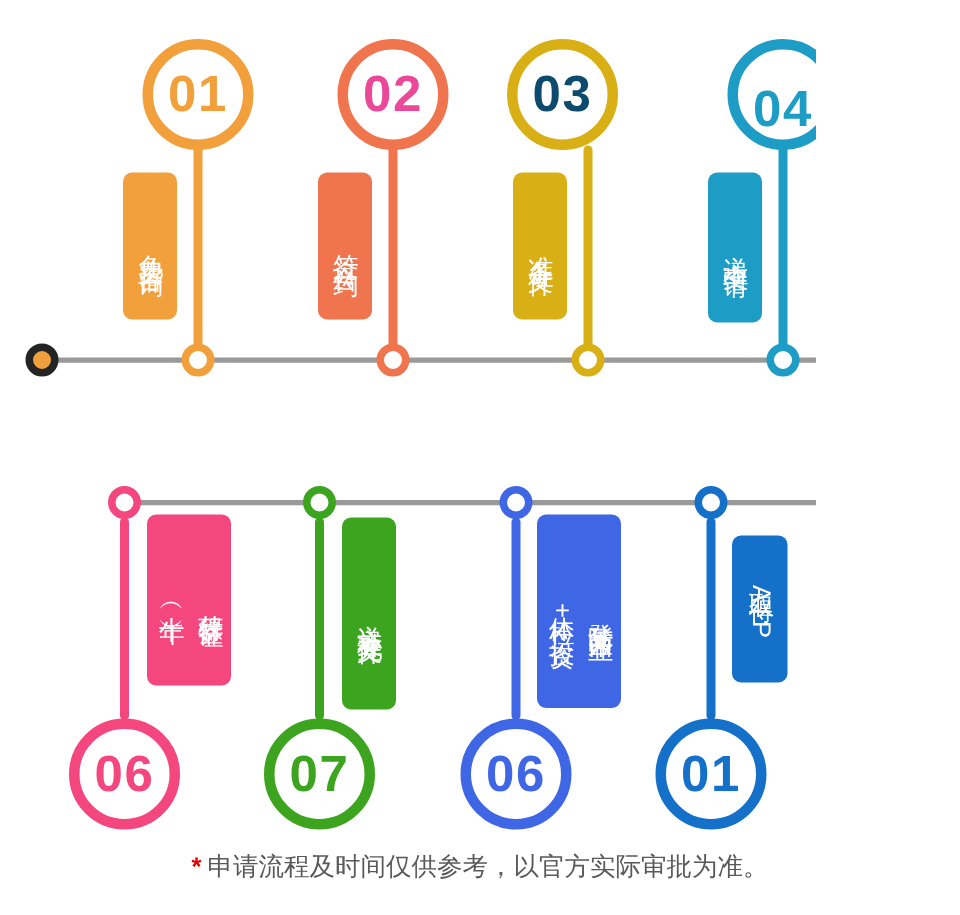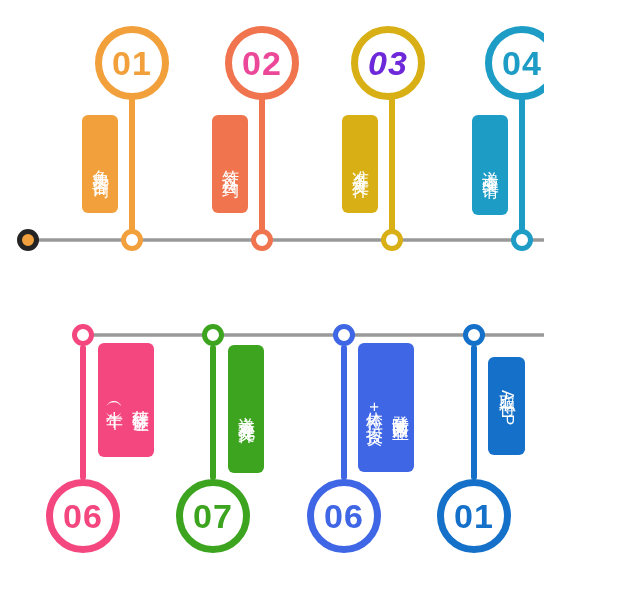--- a/index.html
+++ b/index.html
@@ -62,33 +62,33 @@
     </div>
     <div class="stem" style="left: 259px; top: 97px; height: 135px; background-color: rgb(240, 116, 78);"></div>
     <div class="node-ring" style="left: 251px; top: 229px; border-color: rgb(240, 116, 78);"></div>
     <div class="label-box lh35" style="left: 212px; top: 115px; width: 36px; height: 98px; background-color: rgb(240, 116, 78);">
       <span class="vline">签订合约</span>
 
     </div>
   </div>
 
   <div>
-    <div class="big-circle" style="left: 351px; top: 26px; border-color: rgb(216, 176, 21); color: #6d28d9; font-style: italic;">
+    <div class="big-circle" style="left: 338px; top: 26px; border-color: rgb(216, 176, 21); color: #0c4a6e;">
       <span>03</span>
     </div>
     <div class="stem" style="left: 389px; top: 97px; height: 135px; background-color: rgb(216, 176, 21);"></div>
     <div class="node-ring" style="left: 381px; top: 229px; border-color: rgb(216, 176, 21);"></div>
     <div class="label-box lh35" style="left: 342px; top: 115px; width: 36px; height: 98px; background-color: rgb(216, 176, 21);">
       <span class="vline">准备文件</span>
 
     </div>
   </div>
 
   <div>
-    <div class="big-circle" style="left: 485px; top: 26px; border-color: rgb(29, 156, 198); color: rgb(29, 156, 198);">
+    <div class="big-circle" style="left: 485px; top: 26px; border-color: rgb(29, 156, 198); color: rgb(29, 156, 198); align-items: flex-end;">
       <span>04</span>
     </div>
     <div class="stem" style="left: 519px; top: 97px; height: 135px; background-color: rgb(29, 156, 198);"></div>
     <div class="node-ring" style="left: 511px; top: 229px; border-color: rgb(29, 156, 198);"></div>
     <div class="label-box lh35" style="left: 472px; top: 115px; width: 36px; height: 100px; background-color: rgb(29, 156, 198);">
       <span class="vline">递交申请</span>
 
     </div>
   </div>
 
@@ -133,14 +133,17 @@
     <div class="stem" style="left: 80px; top: 345px; height: 135px; background-color: rgb(244, 71, 127);"></div>
     <div class="big-circle" style="left: 46px; top: 479px; border-color: rgb(244, 71, 127); color: rgb(244, 71, 127);">
       <span>06</span>
     </div>
     <div class="label-box lh26" style="left: 98px; top: 343px; width: 56px; height: 114px; letter-spacing: 2px; background-color: rgb(244, 71, 127);">
       <span class="vline">获得签证</span>
       <span class="vline">（十年）</span>
     </div>
   </div>
 
+  <div class="footer">
+    <span class="star">*</span><span>申请流程及时间仅供参考，以官方实际审批为准。</span>
+  </div>
 
 </div>
 
 </body></html>

